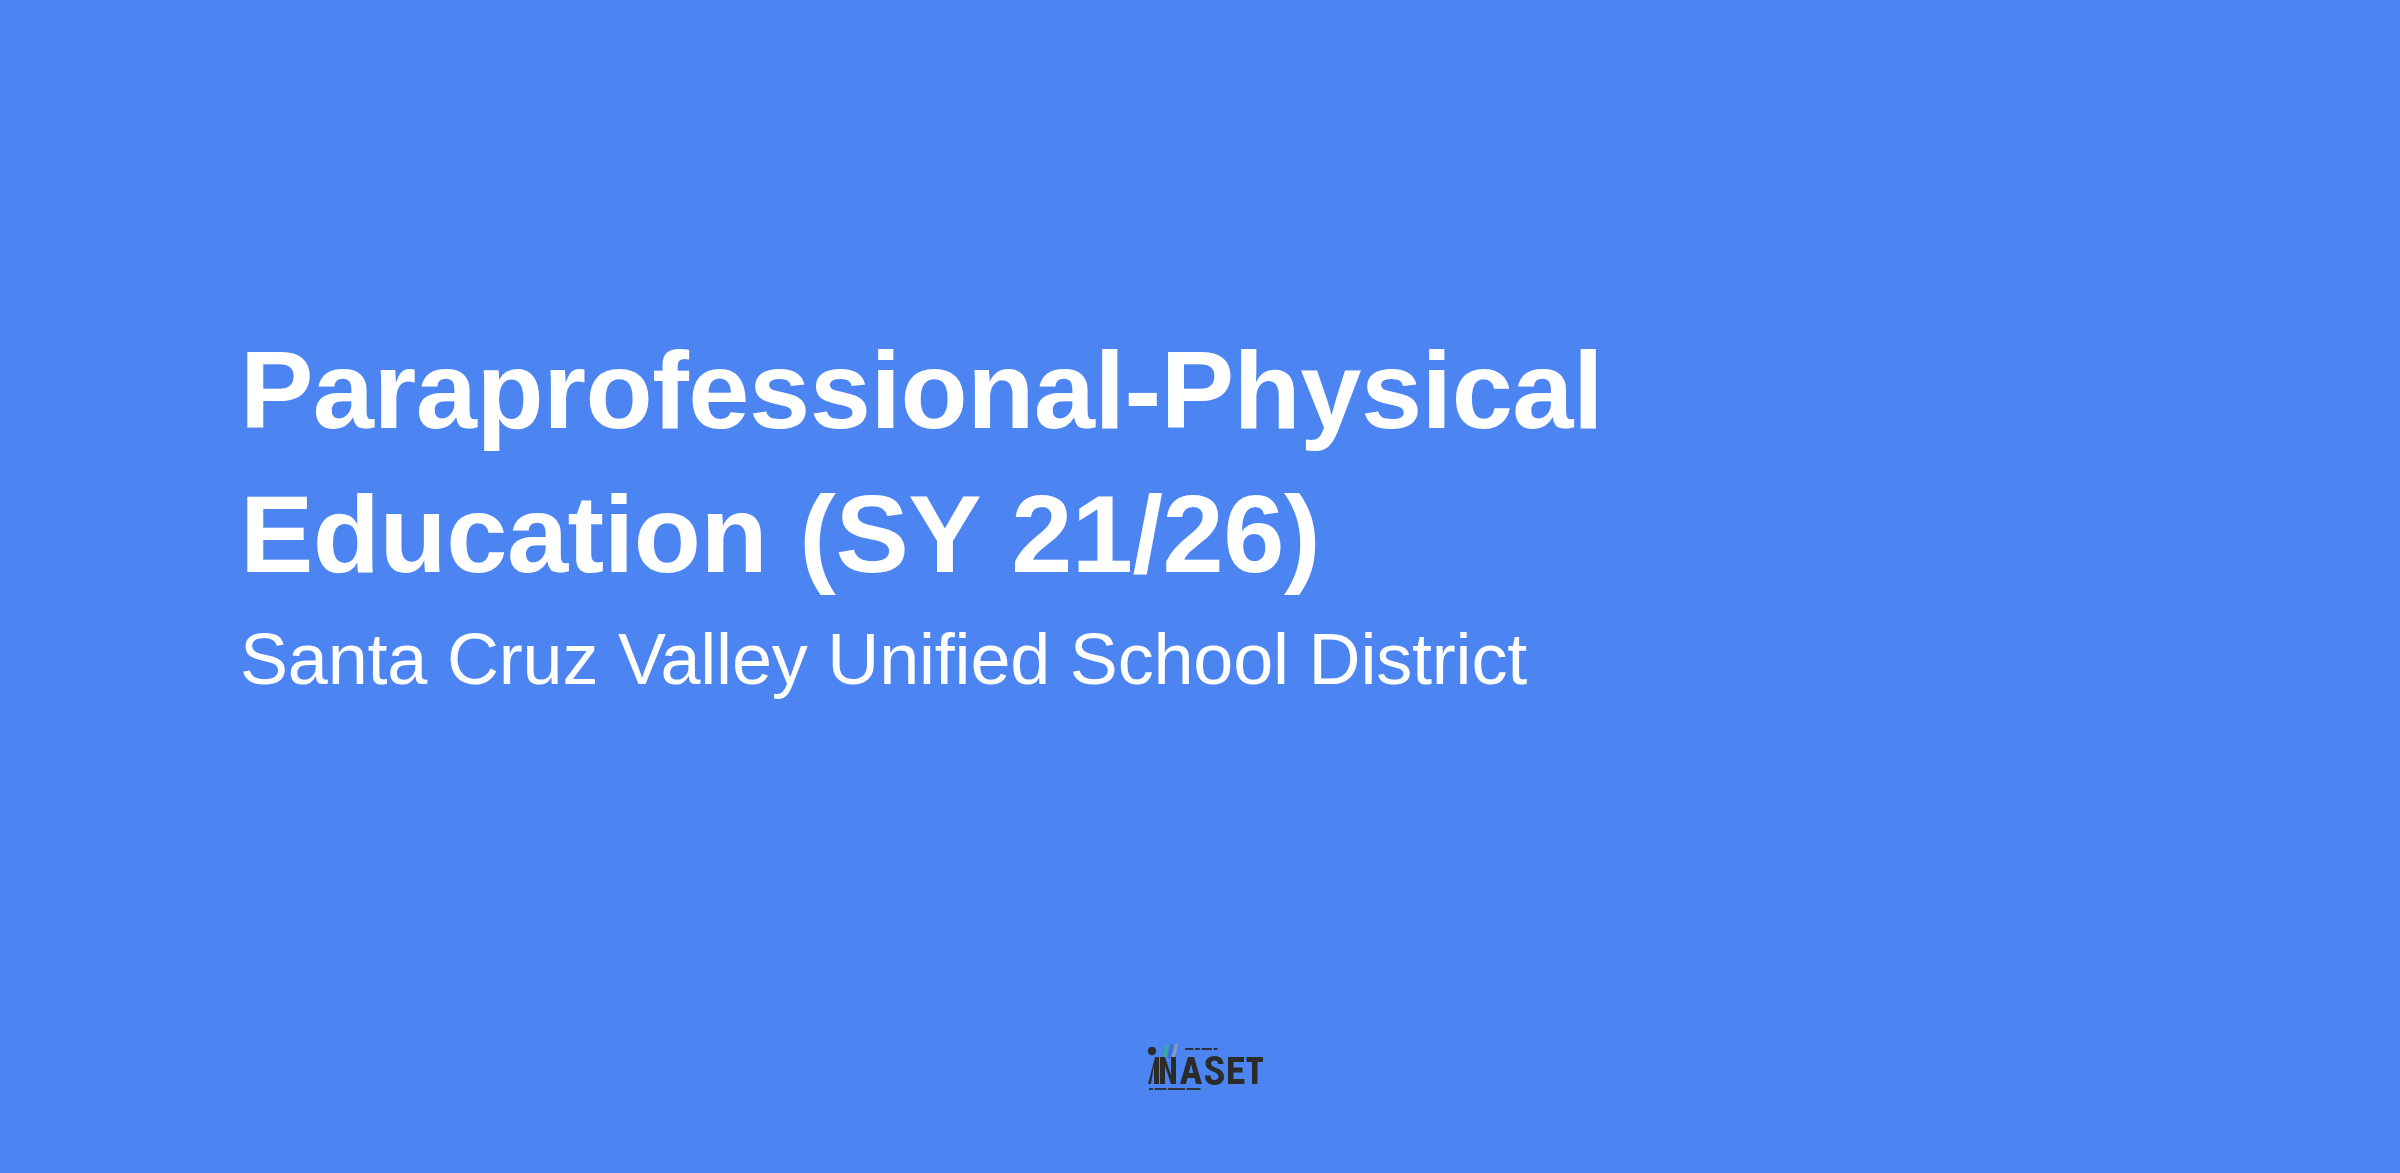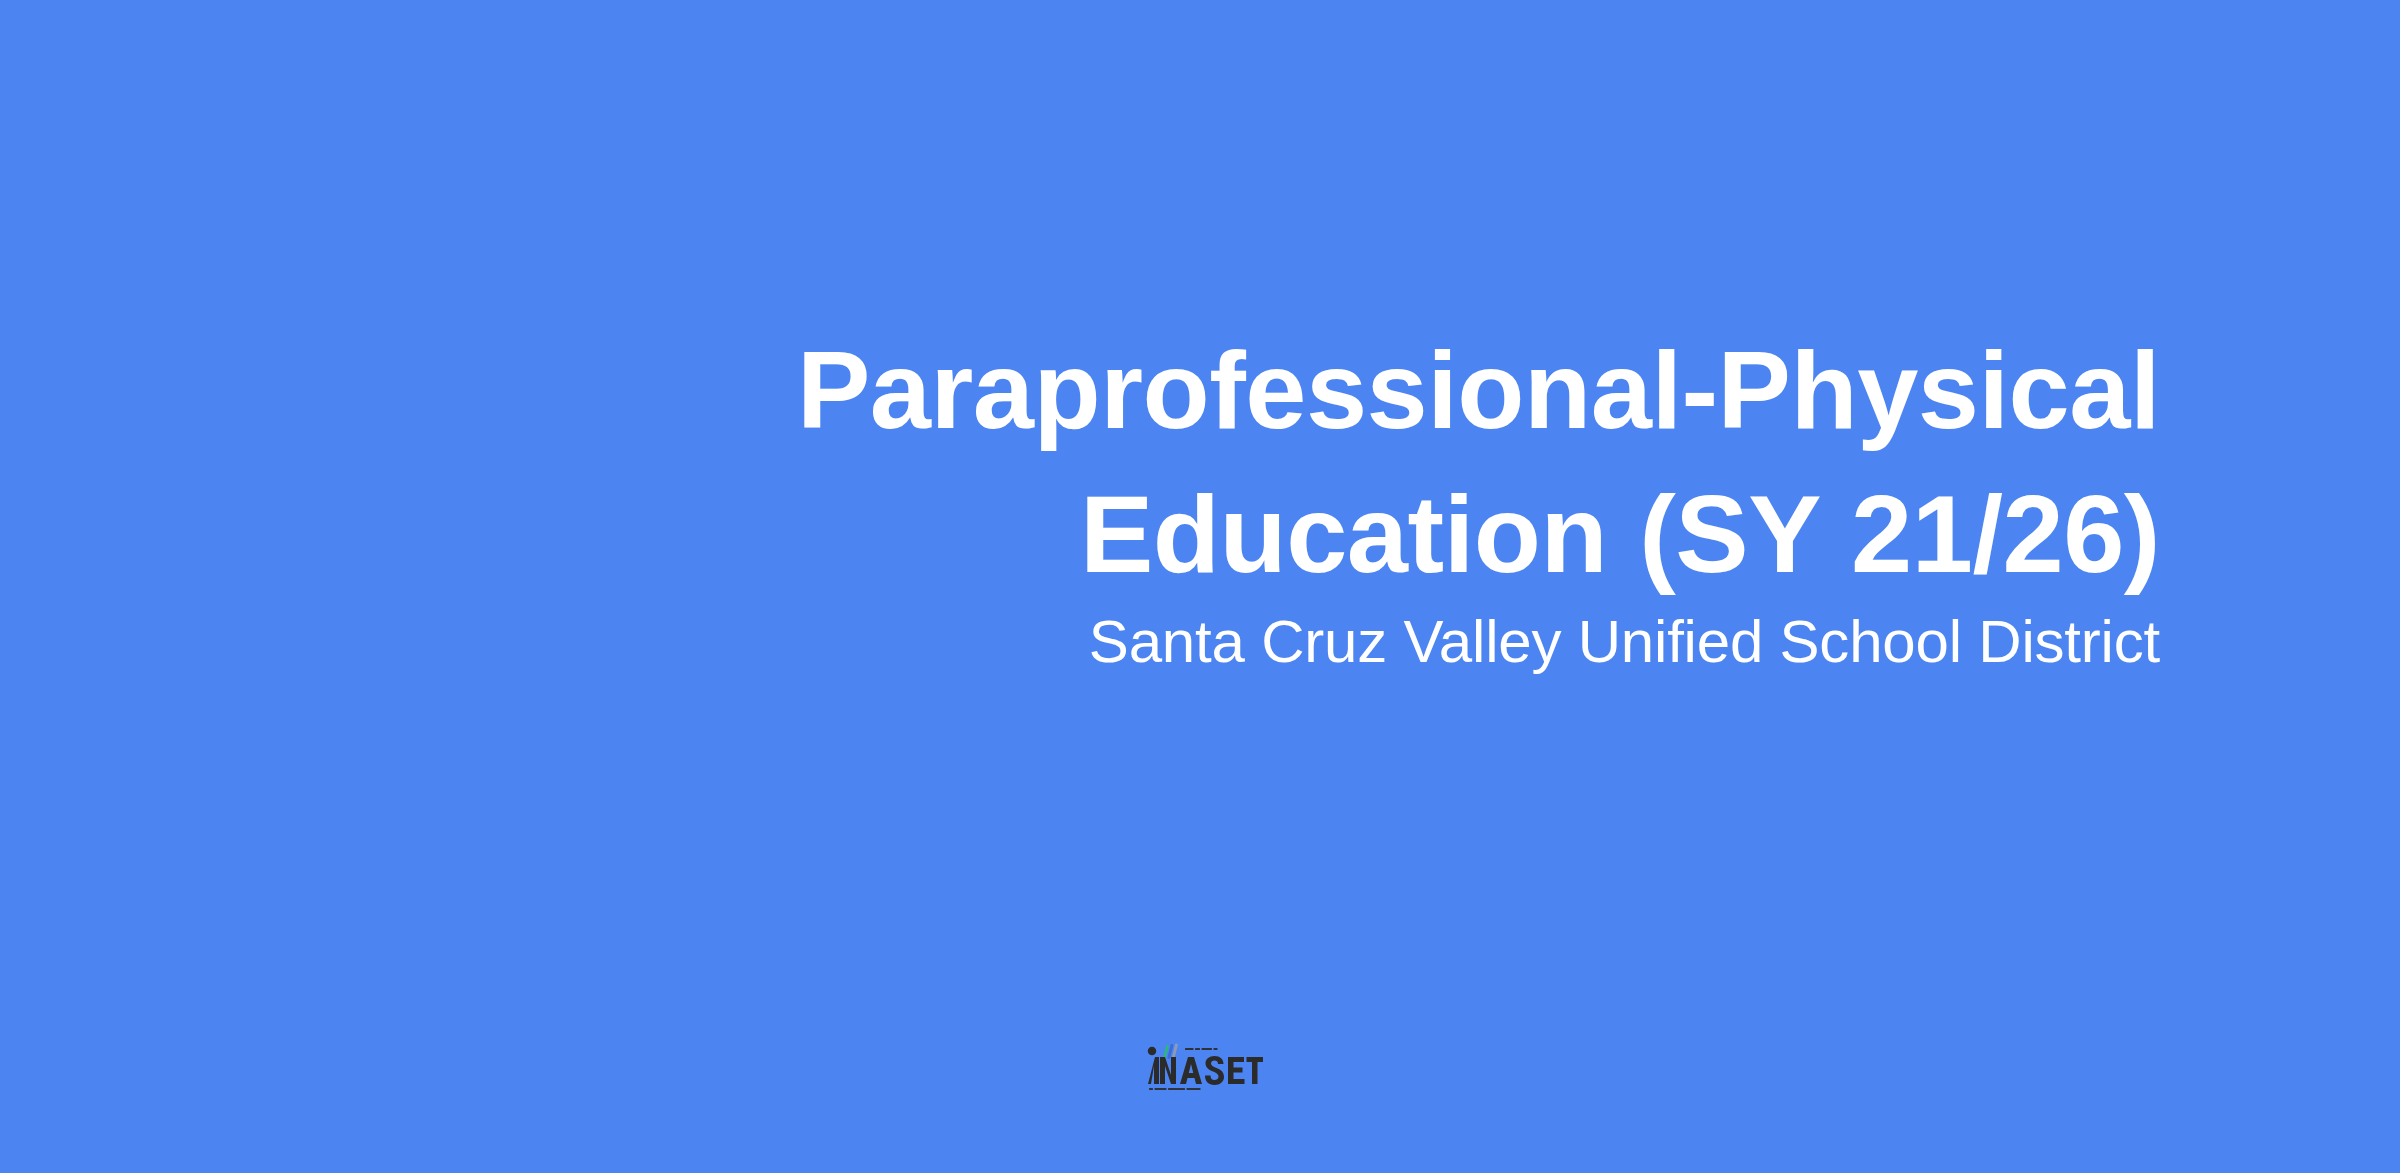--- a/index.html
+++ b/index.html
@@ -22,35 +22,36 @@
     inset: 0;
     background: #4C85F2;
   }
 
   
   #heading-block {
     position: absolute;
     left: 0;
     right: 0;
     top: 318px;
-    text-align: right;
+    text-align: left;
     padding: 0 240px;
   }
 
   #page-title {
     font-size: 110px;
     line-height: 1.31;
     font-weight: 700;
     color: #FFFFFF;
     letter-spacing: -0.5px;
     word-spacing: 2px;
   }
 
   #page-subtitle {
-    font-size: 60px;
+    margin-top: 10px;
+    font-size: 72px;
     line-height: 1.2;
     font-weight: 400;
     color: #FFFFFF;
     letter-spacing: -0.2px;
   }
 
   
   #footer-logo {
     position: absolute;
     left: 50%;

